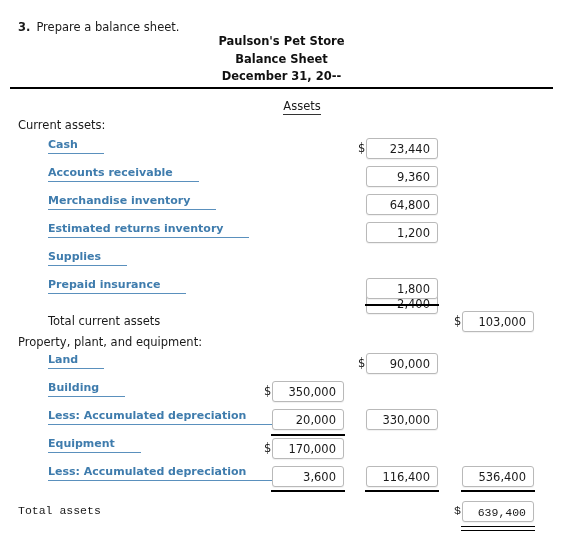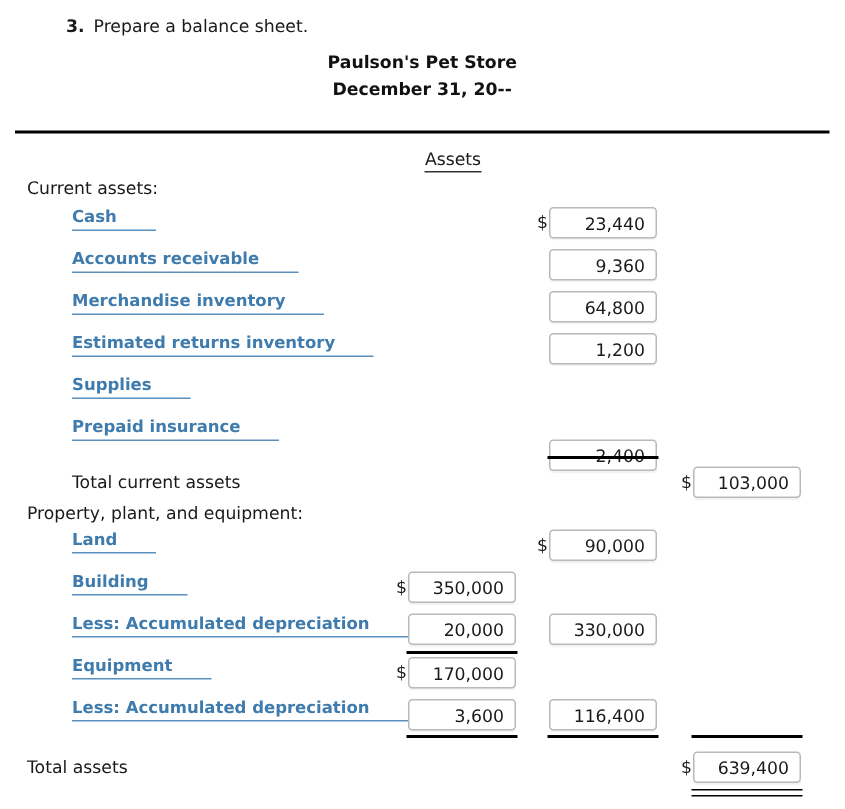--- a/index.html
+++ b/index.html
@@ -17,25 +17,24 @@
   }
   .page {
     position: absolute;
     inset: 0;
   }
 
   
   .question {
     position: absolute;
     left: 18px;
-    top: 10px;
+    top: 20px;
     font-size: 11.5px;
     color: #1a1a1a;
     white-space: nowrap;
-    margin-left: 26px;
   }
   .question .qnum {
     font-weight: bold;
     margin-right: 6px;
   }
 
   
   .heading {
     position: absolute;
     left: 0;
@@ -155,20 +154,21 @@
 <body>
 
 <div class="page">
 
   <div class="question">
     <span class="qnum">3.</span><span>Prepare a balance sheet.</span>
   </div>
 
   <div class="heading">
     <div>Paulson's Pet Store</div>
+    <div>Balance Sheet</div>
     <div>December 31, 20--</div>
   </div>
 
   <div class="header-rule"></div>
 
   <div class="section-label">
     <span>Assets</span>
   </div>
 
   <div class="row" style="top:118px;">
@@ -196,20 +196,21 @@
     <div class="amt c2" style="top:0px;padding-left:24px;">1,200</div>
   </div>
 
   <div class="row" style="top:250px;">
     <div class="fill-label">Supplies</div>
     <div class="amt c2" style="top:0px;margin-top:43px;">2,400</div>
   </div>
 
   <div class="row" style="top:278px;">
     <div class="fill-label">Prepaid insurance</div>
+    <div class="amt c2" style="top:0px;">1,800</div>
   </div>
 
   <div class="rule c2" style="top:304px;"></div>
 
   <div class="row" style="top:310px;">
     <div class="plain-label lvl2" style="top:4px;">Total current assets</div>
     <div class="dollar c3" style="top:4px;">$</div>
     <div class="amt c3" style="top:1px;">103,000</div>
   </div>
 
@@ -240,27 +241,28 @@
   <div class="row" style="top:437px;">
     <div class="fill-label">Equipment</div>
     <div class="dollar c1" style="top:4px;">$</div>
     <div class="amt c1" style="top:1px;">170,000</div>
   </div>
 
   <div class="row" style="top:465px;">
     <div class="fill-label">Less: Accumulated depreciation</div>
     <div class="amt c1" style="top:1px;">3,600</div>
     <div class="amt c2" style="top:1px;">116,400</div>
+    <div class="amt c3" style="top:1px;">536,400</div>
   </div>
 
   <div class="rule c1" style="top:490px;"></div>
   <div class="rule c2" style="top:490px;"></div>
   <div class="rule c3" style="top:490px;"></div>
 
-  <div class="row" style="top:500px;">
+  <div class="row" style="top:500px;font-family:Liberation Mono, monospace;">
     <div class="plain-label lvl0" style="top:4px;">Total assets</div>
     <div class="dollar c3" style="top:4px;">$</div>
     <div class="amt c3" style="top:1px;">639,400</div>
   </div>
 
   <div class="double-rule c3" style="top:526px;"></div>
 
 </div>
 
 </body></html>

